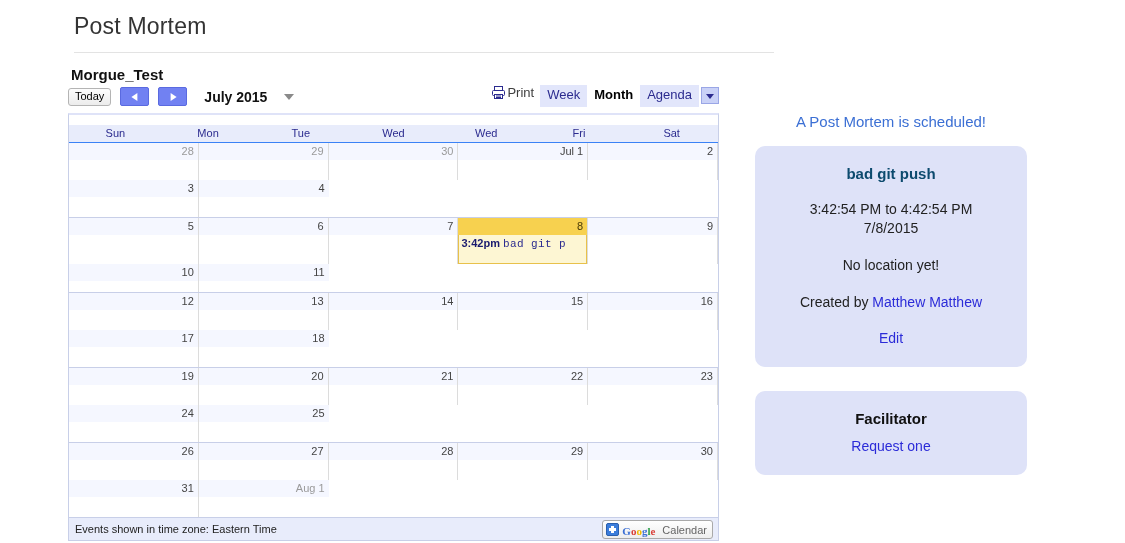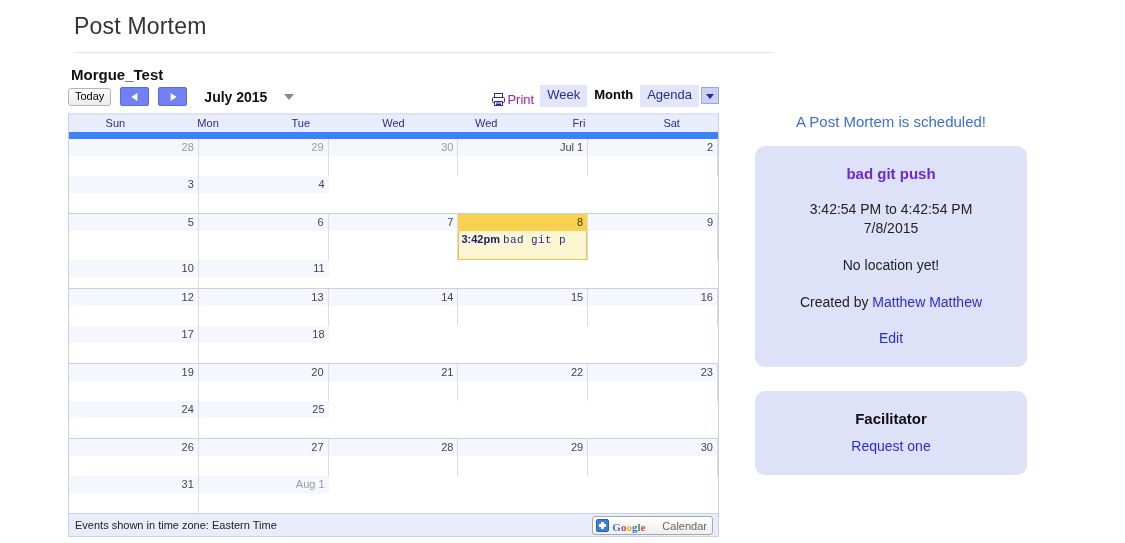--- a/index.html
+++ b/index.html
@@ -124,24 +124,24 @@
   .tb-right {
     position: absolute;
     right: 0;
     top: -2px;
     display: flex;
     align-items: stretch;
     height: 22px;
   }
   .print-btn {
     display: flex;
-    align-items: flex-end;
+    align-items: flex-start;
     gap: 1px;
     font-size: 13px;
-    color: #a21caf;
+    color: #404040;
     padding: 0 6px 0 0;
     cursor: pointer;
     white-space: nowrap;
   }
   .printer-ico { display:block; }
   .view-tab {
     font-size: 13px;
     color: #2b2b8f;
     background: #e2e6fb;
     padding: 2px 7px 3px 7px;
@@ -176,21 +176,22 @@
   
   .cal-grid {
     border: 1px solid #c8cfe8;
     border-top: 2px solid #dfe3f8;
     background: #fff;
   }
   .dow-row {
     display: grid;
     grid-template-columns: repeat(7, 1fr);
     background: #e8ecfb;
-    border-bottom: 7px solid #3b82f6;
+    border-bottom: 1px solid #3b82f6;
+    margin-top: 10px;
   }
   .dow {
     text-align: center;
     font-size: 11px;
     color: #2b2b8f;
     padding: 2px 0 2px 0;
     line-height: 13px;
   }
   .week-row {
     display: grid;
@@ -273,21 +274,21 @@
     border-radius: 2px;
     position: relative;
   }
   .gcal-plus::before, .gcal-plus::after {
     content:""; position:absolute; background:#fff;
   }
   .gcal-plus::before { left:4px; top:2px; width:3px; height:7px; }
   .gcal-plus::after  { left:2px; top:4px; width:7px; height:3px; }
   .gword { font-size: 11px; font-family: "Liberation Serif", serif; font-weight: bold; line-height: 12px; }
   .g1{color:#3b6fd4}.g2{color:#d9403a}.g3{color:#f2b800}.g4{color:#3b6fd4}.g5{color:#2fa04a}.g6{color:#d9403a}
-  .gcal-word2 { font-size: 11px; color: #666; margin-left: 14px; }
+  .gcal-word2 { font-size: 11px; color: #666; margin-left: 4px; }
 
   
   .side {
     position: absolute;
     left: 755px;
     top: 112px;
     width: 272px;
   }
   .side-heading {
     text-align: center;
@@ -299,21 +300,21 @@
   .card {
     background: #dee2f8;
     border-radius: 10px;
     padding: 18px 14px 20px 14px;
     text-align: center;
   }
   .card + .card { margin-top: 24px; }
   .card-title {
     font-size: 15px;
     font-weight: bold;
-    color: #6d28d9;
+    color: #0c4a6e;
     line-height: 20px;
     margin-bottom: 16px;
   }
   .card-line {
     font-size: 14px;
     color: #222;
     line-height: 19px;
   }
   .card-gap { height: 18px; }
   .card-link {

